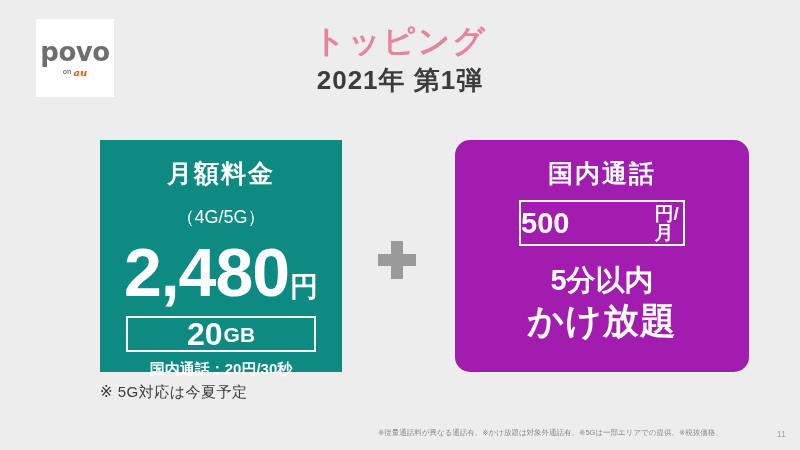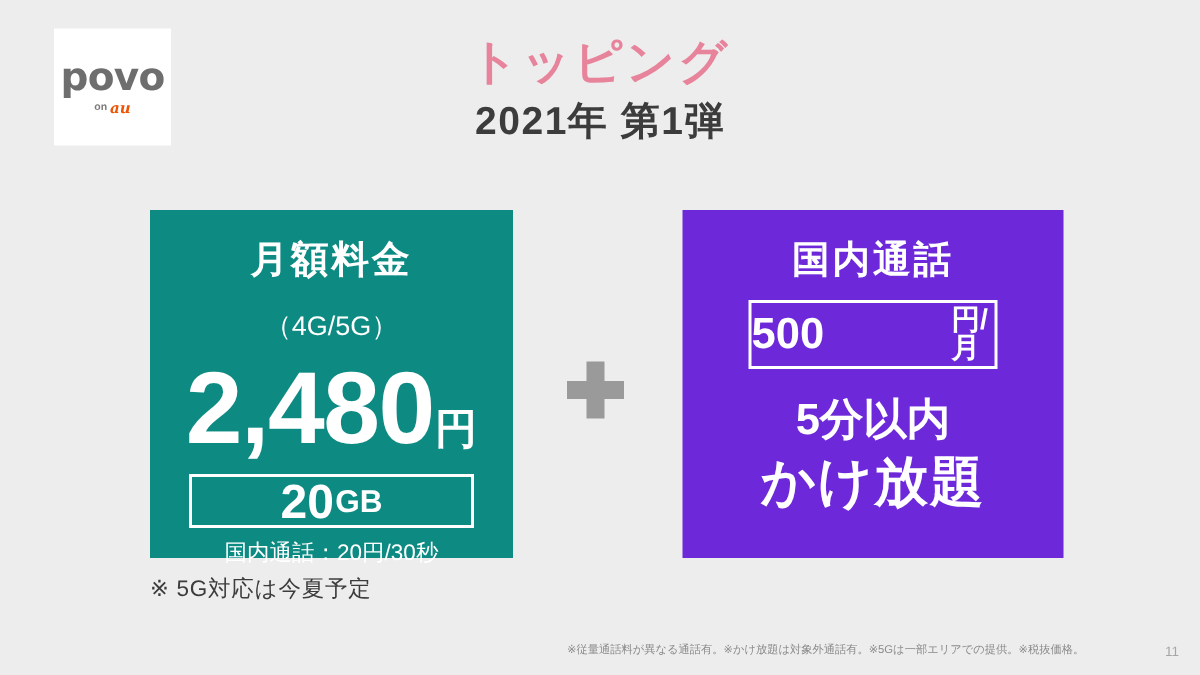--- a/index.html
+++ b/index.html
@@ -92,22 +92,23 @@
     align-items: center;
     color: #ffffff;
   }
   .card-teal {
     left: 100px;
     width: 242px;
     background: #0d8b83;
   }
   .card-pink {
     left: 455px;
-    width: 254px;
-    background: #6d28d9;
+    width: 294px;
+    background: #a21caf;
+    border-radius: 15px;
   }
 
   .card-head {
     margin-top: 21px;
     font-size: 25px;
     font-weight: bold;
     letter-spacing: 2px;
     line-height: 1;
   }
   .card-subhead {
@@ -173,21 +174,21 @@
   .box-call .box-unit {
     font-size: 19px;
     font-weight: bold;
     margin-left: 1px;
     padding-left: 44px;
   }
 
   .card-foot {
     margin-top: 9px;
     font-size: 15px;
-    font-weight: normal;
+    font-weight: bold;
     letter-spacing: 0px;
     line-height: 1;
   }
 
   .pink-line-1 {
     margin-top: 20px;
     font-size: 29px;
     font-weight: bold;
     letter-spacing: 0px;
     line-height: 1;

